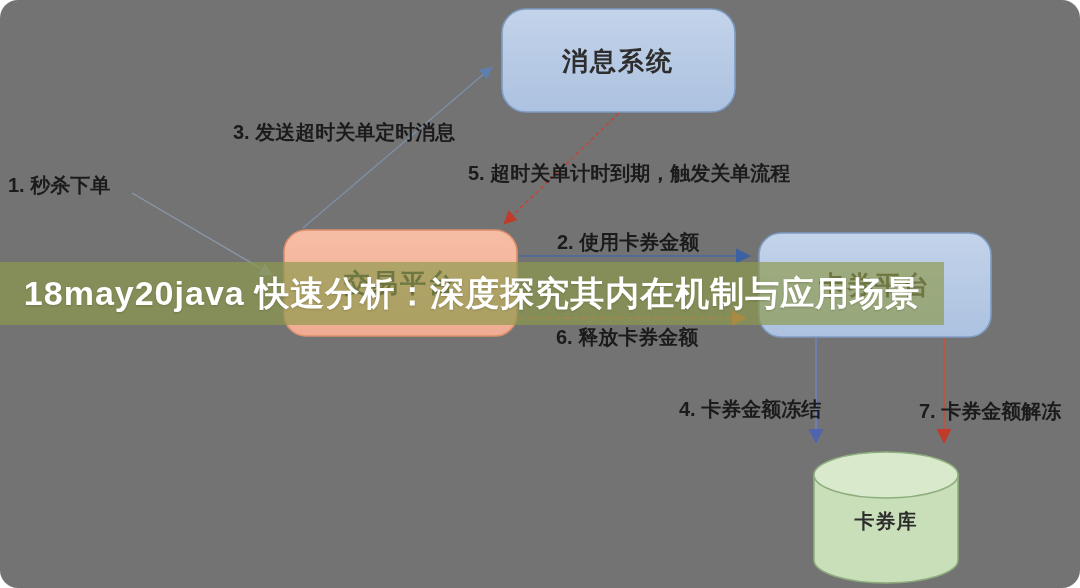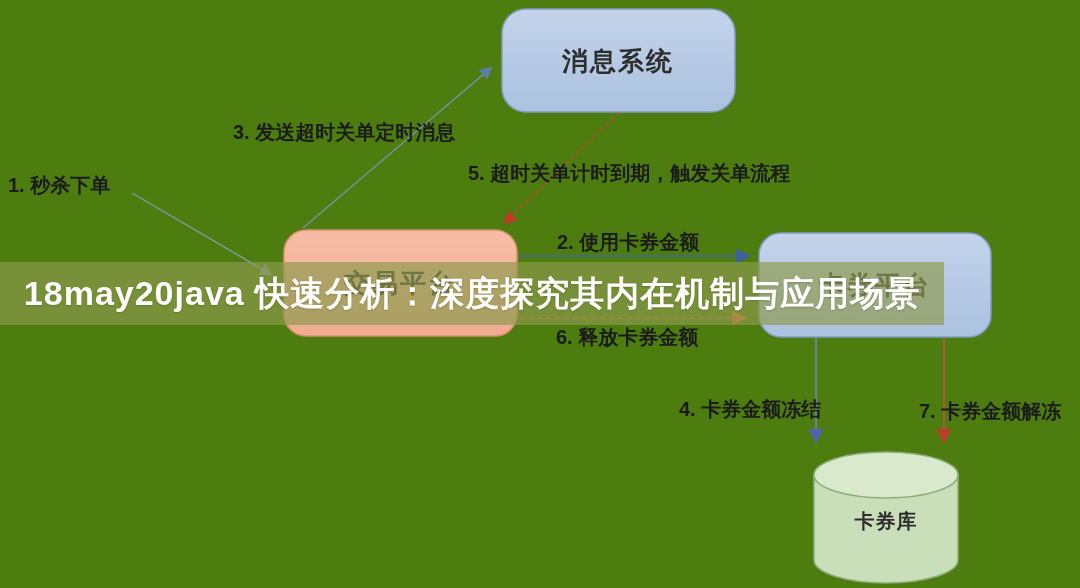--- a/index.html
+++ b/index.html
@@ -1,20 +1,20 @@
 <!DOCTYPE html>
 <html><head>
 <meta charset="utf-8">
 <style>
   html,body{margin:0;padding:0;}
   body{
     width:1080px;height:588px;overflow:hidden;background:#ffffff;
     font-family:"Liberation Sans","DejaVu Sans",sans-serif;
   }
-  .stage{position:relative;width:1080px;height:588px;background:#4d7c0f;}
+  .stage{position:relative;width:1080px;height:588px;background:#737373;border-radius:18px;}
   svg{position:absolute;left:0;top:0;}
   svg text{font-family:"Liberation Sans","DejaVu Sans",sans-serif;}
   .node-label{font-size:26px;font-weight:bold;fill:#2e2e2e;letter-spacing:2px;}
   .cyl-label{font-size:20px;font-weight:bold;fill:#2e2e2e;letter-spacing:1px;}
   .edge-label{font-size:20px;font-weight:bold;fill:#1b1b1b;}
   .banner{
     position:absolute;left:0;top:262px;width:944px;height:63px;
     background:rgba(141,153,77,0.68);
     display:flex;align-items:center;justify-content:center;
     z-index:5;

